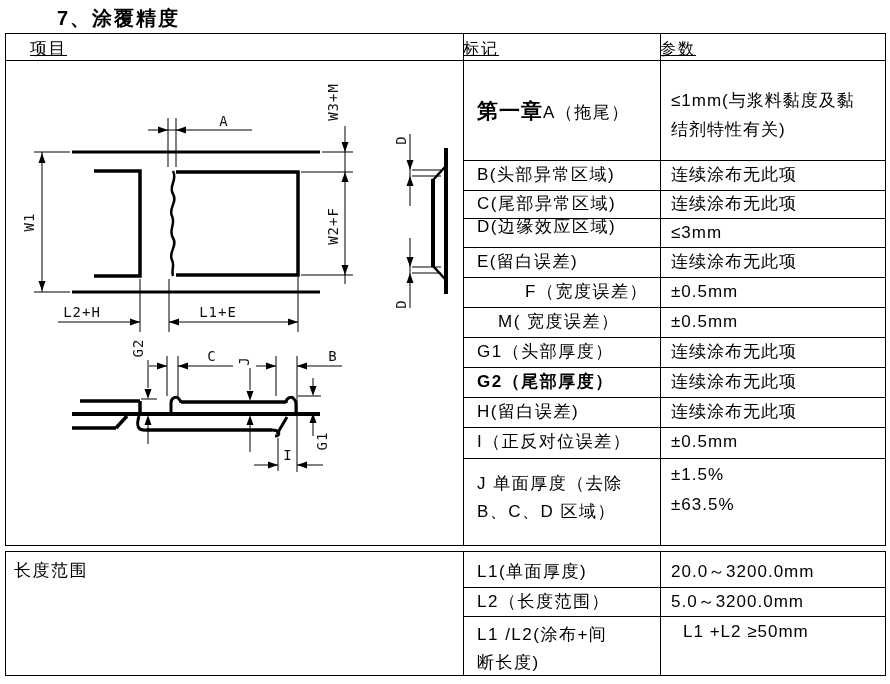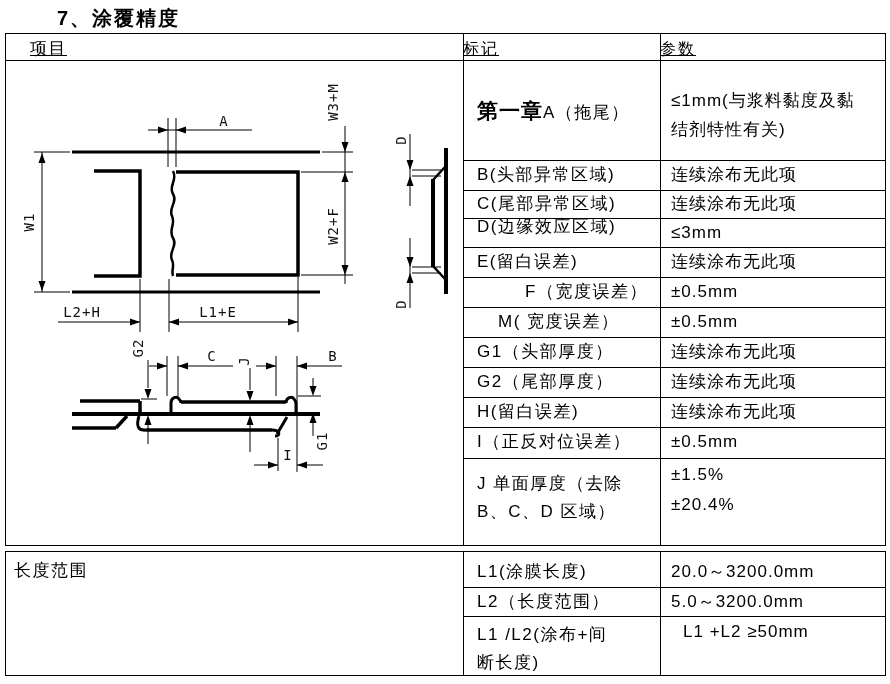--- a/index.html
+++ b/index.html
@@ -65,42 +65,42 @@
 
 <div class="abs cjk" style="left:477px;top:281px;margin-left:48px;">F（宽度误差）</div>
 <div class="abs cjk param" style="left:671px;top:281px;">±0.5mm</div>
 
 <div class="abs cjk" style="left:477px;top:311px;margin-left:21px;">M( 宽度误差）</div>
 <div class="abs cjk param" style="left:671px;top:311px;">±0.5mm</div>
 
 <div class="abs cjk" style="left:477px;top:341px;">G1（头部厚度）</div>
 <div class="abs cjk param" style="left:671px;top:341px;">连续涂布无此项</div>
 
-<div class="abs cjk" style="left:477px;top:371px;">G2（尾部厚度）</div>
+<div class="abs cjk" style="left:477px;top:371px;font-weight:bold;">G2（尾部厚度）</div>
 <div class="abs cjk param" style="left:671px;top:371px;">连续涂布无此项</div>
 
 <div class="abs cjk" style="left:477px;top:401px;">H(留白误差)</div>
 <div class="abs cjk param" style="left:671px;top:401px;">连续涂布无此项</div>
 
 <div class="abs cjk" style="left:477px;top:431px;">I（正反对位误差）</div>
 <div class="abs cjk param" style="left:671px;top:431px;">±0.5mm</div>
 
 <div class="abs cjk wrap" style="left:477px;top:470px;width:155px;">J 单面厚度（去除 B、C、D 区域）</div>
 <div class="abs cjk param" style="left:671px;top:464px;">±1.5%</div>
-<div class="abs cjk param" style="left:671px;top:494px;">±20.4%</div>
+<div class="abs cjk param" style="left:671px;top:494px;">±63.5%</div>
 
 <div class="box" style="left:5px;top:551px;width:881px;height:125px;"></div>
 <div class="vl" style="left:463px;top:552px;height:123px;"></div>
 <div class="vl" style="left:660px;top:552px;height:123px;"></div>
 <div class="hl" style="left:463px;top:587px;width:422px;"></div>
 <div class="hl" style="left:463px;top:616px;width:422px;"></div>
 
 <div class="abs cjk" style="left:14px;top:560px;">长度范围</div>
 
-<div class="abs cjk" style="left:477px;top:561px;">L1(涂膜长度)</div>
+<div class="abs cjk" style="left:477px;top:561px;">L1(单面厚度)</div>
 <div class="abs cjk param" style="left:671px;top:561px;text-align:right;">20.0～3200.0mm</div>
 
 <div class="abs cjk" style="left:477px;top:591px;">L2（长度范围）</div>
 <div class="abs cjk param" style="left:671px;top:591px;">5.0～3200.0mm</div>
 
 <div class="abs cjk wrap" style="left:477px;top:621px;width:140px;">L1 /L2(涂布+间断长度)</div>
 <div class="abs cjk param" style="left:671px;top:621px;margin-left:12px;">L1 +L2 ≥50mm</div>
 
 <svg class="abs" style="left:5px;top:60px;" width="458" height="486" viewBox="5 60 458 486">
 

